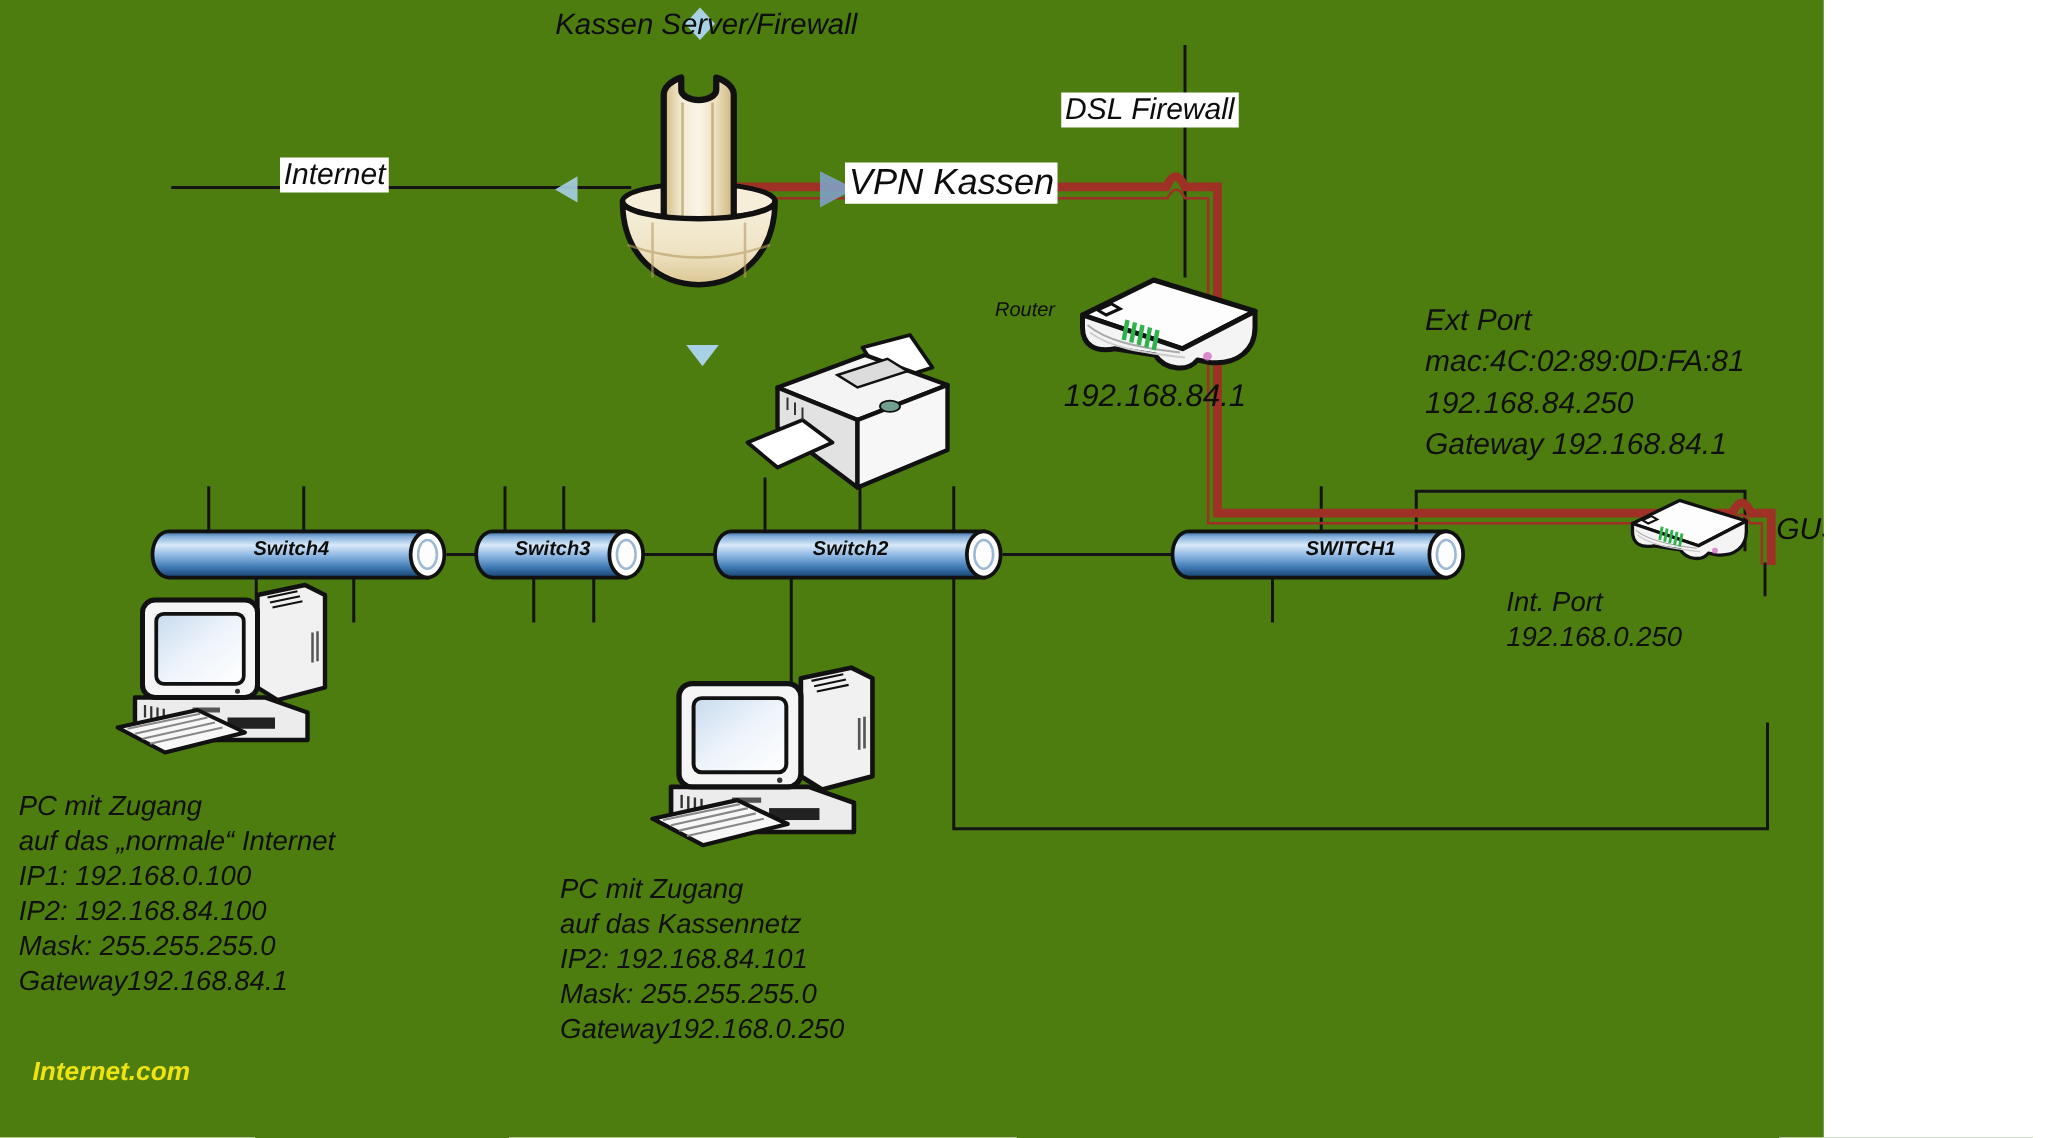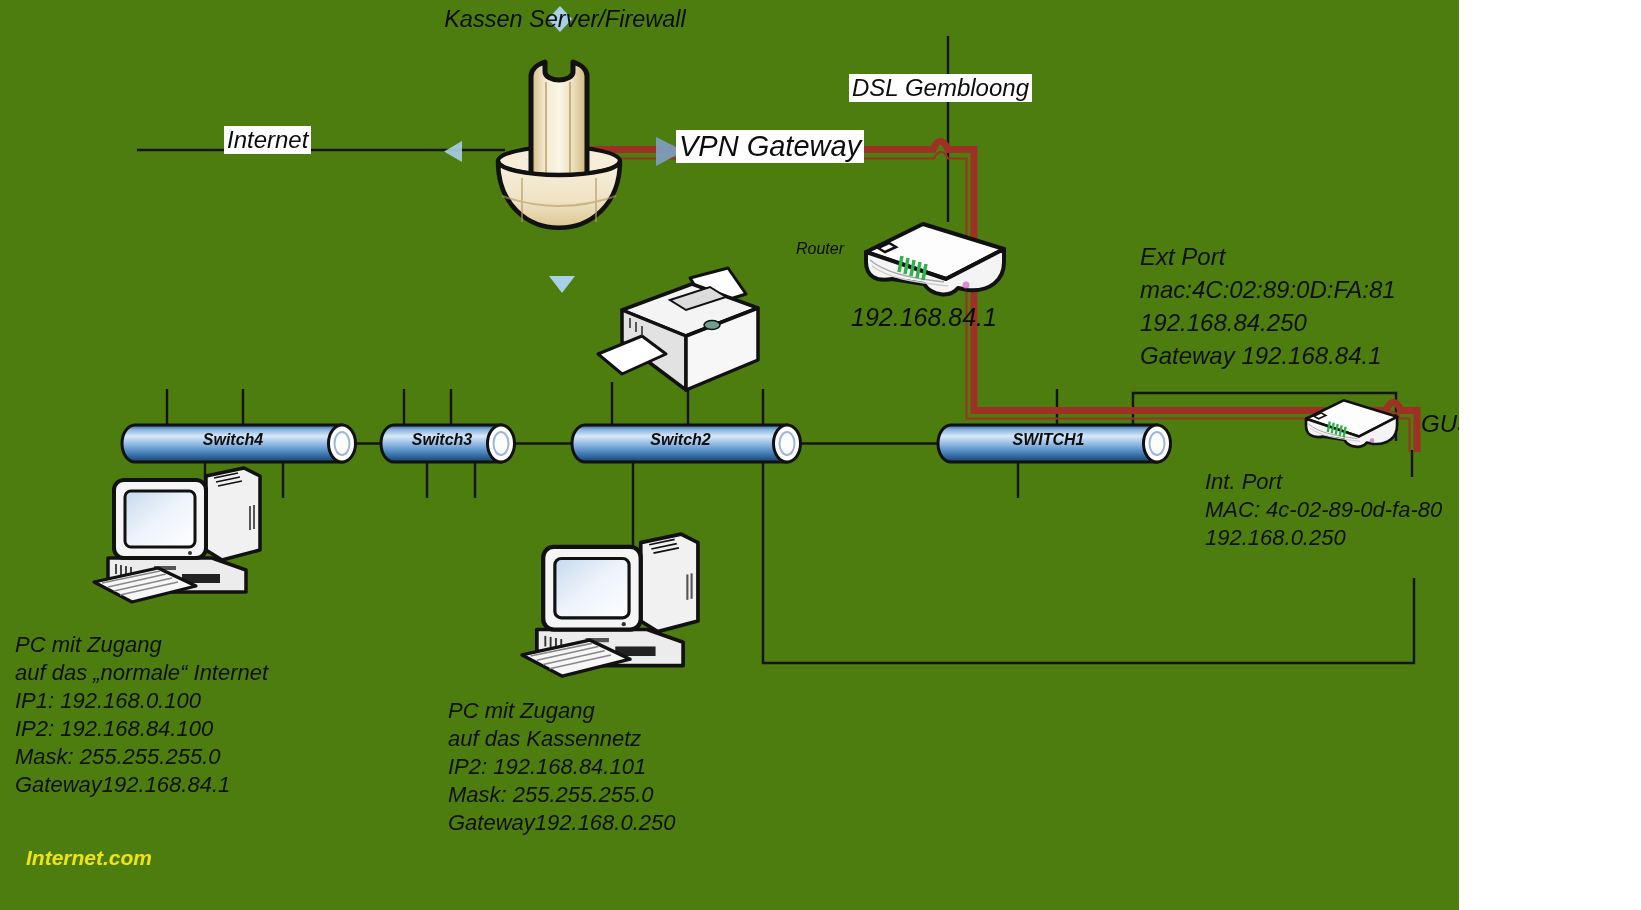--- a/index.html
+++ b/index.html
@@ -19,21 +19,21 @@
   #lbl-router{left:796px;top:240px;font-size:16px;}
   #lbl-router-ip{left:851px;top:303px;font-size:25px;}
   #blk-extport{left:1140px;top:240px;width:350px;line-height:33px;font-size:24px;}
   #lbl-gus{left:1397px;top:410px;font-size:24px;padding-left:24px;}
   #blk-intport{left:1205px;top:468px;width:282px;font-size:22px;}
   #blk-pc1{left:15px;top:631px;width:300px;}
   #blk-pc2{left:448px;top:697px;width:306px;}
   #lbl-switch4{left:122px;top:431px;width:222px;}
   #lbl-switch3{left:381px;top:431px;width:122px;}
   #lbl-switch2{left:572px;top:431px;width:217px;}
-  #lbl-switch1{left:938px;top:431px;width:221px;}
+  #lbl-switch1{left:938px;top:431px;width:221px;padding-left:32px;}
   #watermark{left:26px;top:846px;font-size:21px;font-weight:bold;color:#f0e312;}
 </style>
 </head>
 <body>
 
 <div id="canvas">
 
   <svg id="diagram-svg" width="1641" height="910" viewBox="0 0 1641 910">
     <defs>
       <linearGradient id="cylGrad" x1="0" y1="0" x2="0" y2="1">
@@ -208,36 +208,35 @@
     <g fill="none">
       <path d="M1588,0 V61" stroke="#c8c8c8" stroke-width="3"></path>
       <path d="M1586,62 H1641" stroke="#c8c8c8" stroke-width="3"></path>
       <path d="M1623,64 V910" stroke="#ededed" stroke-width="2"></path>
     </g>
   </svg>
 
   <div class="lbl" id="title">Kassen Server/Firewall</div>
 
   <div class="lbl onLine" id="lbl-internet">Internet</div>
-  <div class="lbl onLine" id="lbl-vpn">VPN Gateway</div>
-  <div class="lbl onLine" id="lbl-dsl">DSL Gembloong</div>
+  <div class="lbl onLine" id="lbl-vpn">VPN Kassen</div>
+  <div class="lbl onLine" id="lbl-dsl">DSL Firewall</div>
   <div class="lbl" id="lbl-router">Router</div>
   <div class="lbl" id="lbl-router-ip">192.168.84.1</div>
   <div class="lbl" id="lbl-gus">GUS Box (Router)</div>
 
   <div class="blk" id="blk-extport">
     <div>Ext Port</div>
     <div>mac:4C:02:89:0D:FA:81</div>
     <div>192.168.84.250</div>
     <div>Gateway 192.168.84.1</div>
   </div>
 
   <div class="blk" id="blk-intport">
     <div>Int. Port</div>
-    <div>MAC: 4c-02-89-0d-fa-80</div>
     <div>192.168.0.250</div>
   </div>
 
   <div class="sw-label" id="lbl-switch4">Switch4</div>
   <div class="sw-label" id="lbl-switch3">Switch3</div>
   <div class="sw-label" id="lbl-switch2">Switch2</div>
   <div class="sw-label" id="lbl-switch1">SWITCH1</div>
 
   <div class="blk" id="blk-pc1">
     <div>PC mit Zugang</div>

